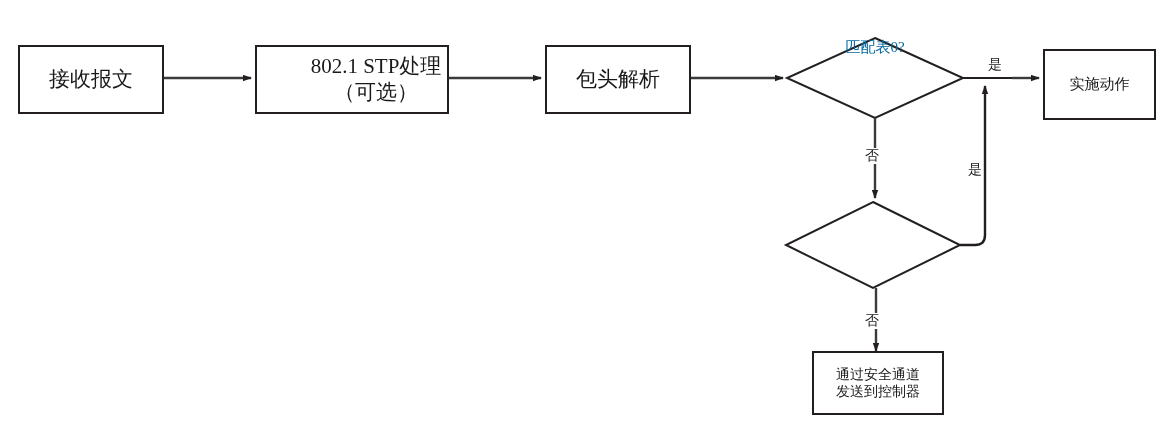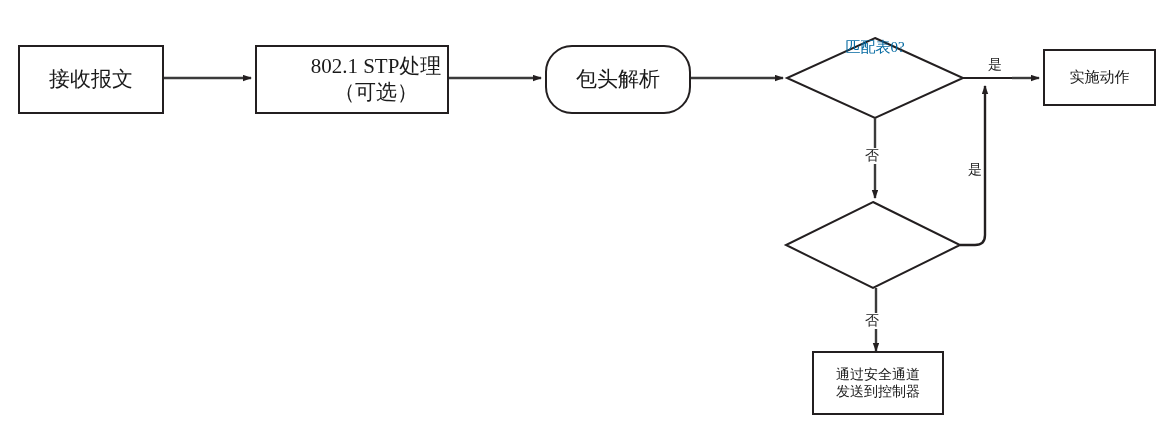--- a/index.html
+++ b/index.html
@@ -54,22 +54,22 @@
   .edge-label {
     position: absolute;
     color: #1a1a1a;
     background: #ffffff;
     text-align: center;
     line-height: 1;
     padding: 1px 1px;
   }
   .box-recv      { left: 18px;   top: 45px;  width: 146px; height: 69px; font-size: 21px; }
   .box-stp       { left: 255px;  top: 45px;  width: 194px; height: 69px; font-size: 21px; padding-left: 48px; }
-  .box-parse     { left: 545px;  top: 45px;  width: 146px; height: 69px; font-size: 21px; border-radius: 27px; }
-  .box-action    { left: 1043px; top: 49px;  width: 113px; height: 57px; font-size: 15px; }
+  .box-parse     { left: 545px;  top: 45px;  width: 146px; height: 69px; font-size: 21px; }
+  .box-action    { left: 1043px; top: 49px;  width: 113px; height: 71px; font-size: 15px; }
   .box-ctrl      { left: 812px;  top: 351px; width: 132px; height: 64px; font-size: 14px; }
   .dlabel-0      { left: 787px;  top: 38px;  width: 176px; height: 80px; font-size: 15px; }
   .dlabel-n      { left: 785px;  top: 202px; width: 176px; height: 86px; font-size: 15px; }
   .lbl-no-1      { left: 864px;  top: 148px; font-size: 14px; }
   .lbl-no-2      { left: 864px;  top: 313px; font-size: 14px; }
   .lbl-yes-top   { left: 987px;  top: 57px;  font-size: 14px; }
   .lbl-yes-side  { left: 967px;  top: 162px; font-size: 14px; }
 </style>
 </head>
 <body>

